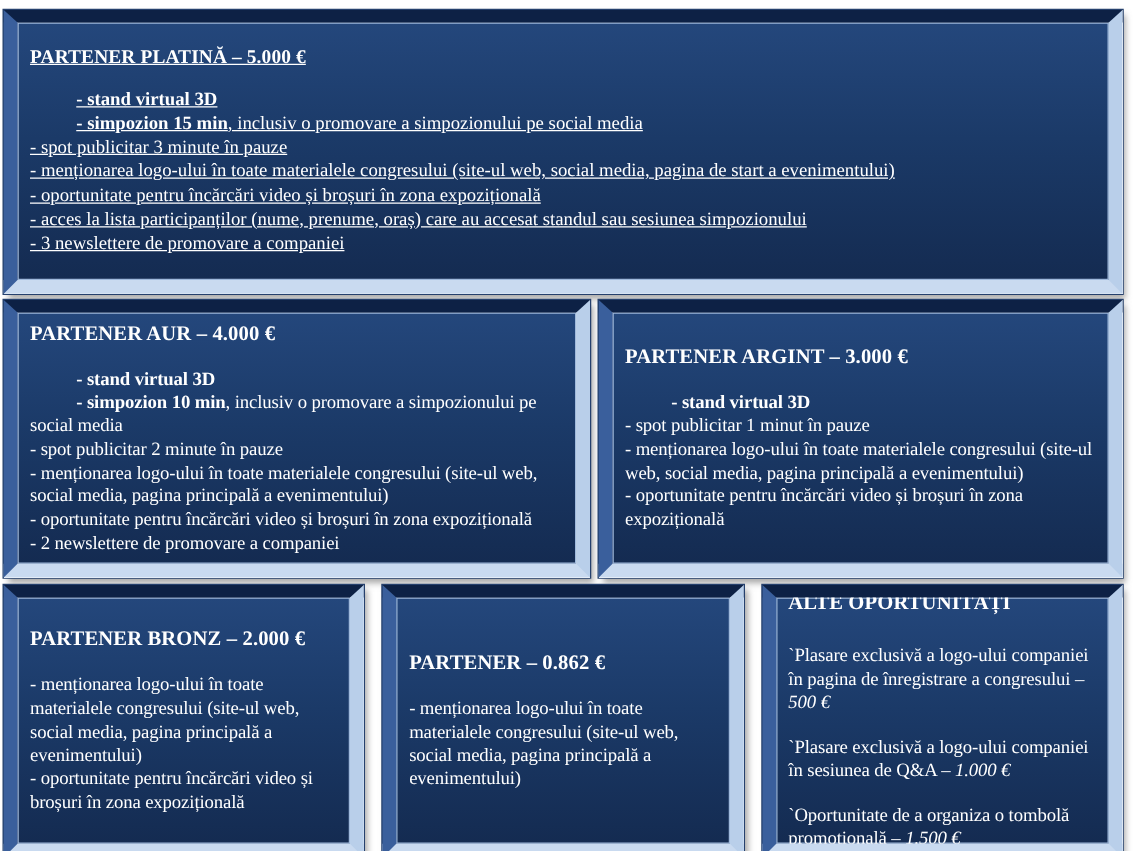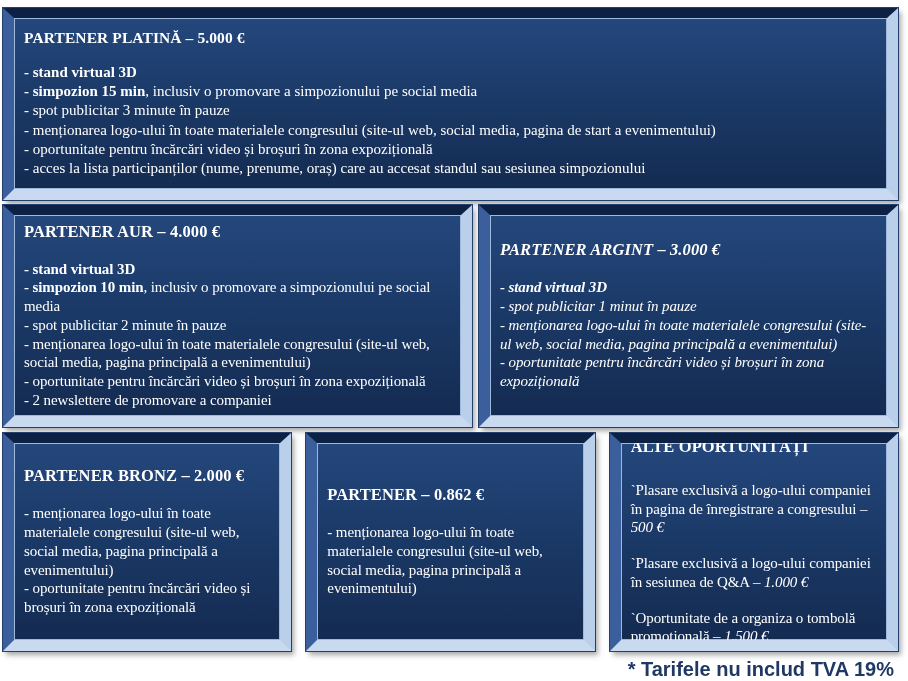--- a/index.html
+++ b/index.html
@@ -28,44 +28,44 @@
     box-shadow:
       inset 0 0 0 1px #9fb9dc,
       0 0 0 1px #25406d,
       3px 4px 5px rgba(95,95,95,0.55);
     color:#ffffff;
     display:flex; flex-direction:column; justify-content:center;
     padding:4px 10px;
     overflow:hidden;
   }
 
-  .box-platina { width:100%; height:192px; }
+  .box-platina { width:100%; height:227px;text-decoration:underline; }
   .row-2 .box { height:222px; }
   .box-aur    { flex:0 0 52.4%; }
-  .box-argint { flex:1 1 auto;font-style:italic; }
+  .box-argint { flex:1 1 auto; }
   .row-3 .box { flex:1 1 0; height:218px; }
 
   .box-title {
     margin:0 0 18px 0;
     font-size:16.5px;
     font-weight:bold;
     letter-spacing:0.1px;
   }
   .box-platina .box-title { font-size:15.5px; margin-bottom:16px; }
 
   .box-body { font-size:15px; line-height:1.25; letter-spacing:-0.1px; }
   .box-platina .box-body { font-size:15px; line-height:1.27; letter-spacing:0; }
   .box-body .item { margin:0; }
 
   
   .box-alte .box-body .item { margin-bottom:17px; }
   .box-alte .box-body .item:last-child { margin-bottom:0; }
   .box-alte .box-title { margin-bottom:24px; }
 
-  .b  { font-weight:bold; }
+  .b  { font-weight:bold;margin-left:37px; }
   .bi { font-weight:normal; font-style:italic; }
 
   .footer-note {
     margin-top:7px;
     text-align:right;
     padding-right:4px;
     font-family:"Liberation Sans", sans-serif;
     font-weight:bold;
     font-size:20px;
     color:#1f3864;
@@ -79,20 +79,21 @@
   <div class="row row-1">
     <section class="box box-platina">
       <h2 class="box-title">PARTENER PLATINĂ – 5.000 €</h2>
       <div class="box-body">
           <div class="item"><span class="b">- stand virtual 3D</span></div>
           <div class="item"><span class="b">- simpozion 15 min</span><span>, inclusiv o promovare a simpozionului pe social media</span></div>
           <div class="item"><span>- spot publicitar 3 minute în pauze</span></div>
           <div class="item"><span>- menționarea logo-ului în toate materialele congresului (site-ul web, social media, pagina de start a evenimentului)</span></div>
           <div class="item"><span>- oportunitate pentru încărcări video și broșuri în zona expozițională</span></div>
           <div class="item"><span>- acces la lista participanților (nume, prenume, oraș) care au accesat standul sau sesiunea simpozionului</span></div>
+          <div class="item"><span>- 3 newslettere de promovare a companiei</span></div>
         </div>
     </section>
   </div>
 
   <div class="row row-2">
     <section class="box box-aur">
       <h2 class="box-title">PARTENER AUR – 4.000 €</h2>
       <div class="box-body">
           <div class="item"><span class="b">- stand virtual 3D</span></div>
           <div class="item"><span class="b">- simpozion 10 min</span><span>, inclusiv o promovare a simpozionului pe social media</span></div>

